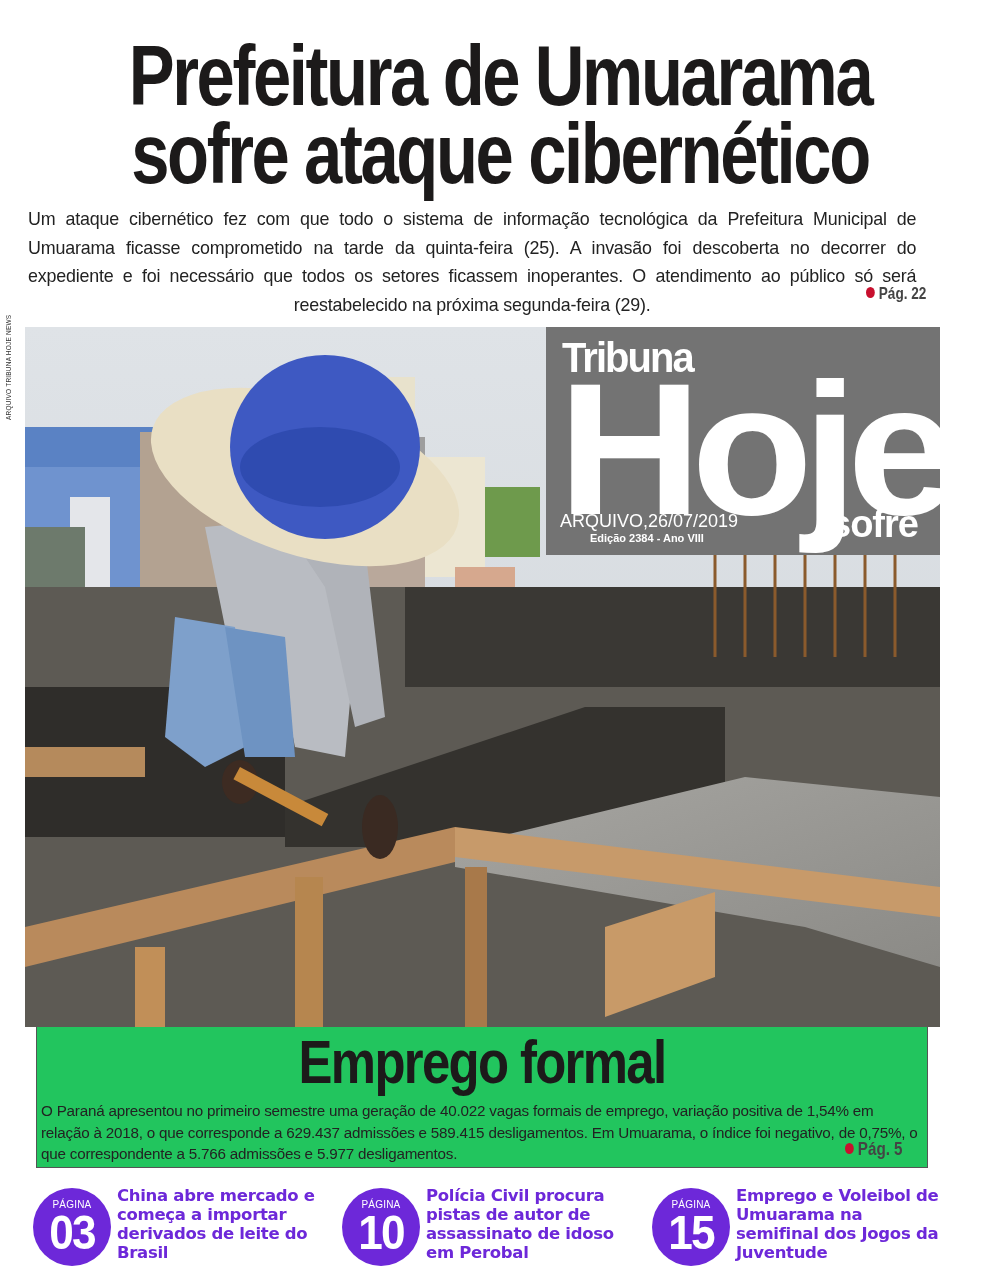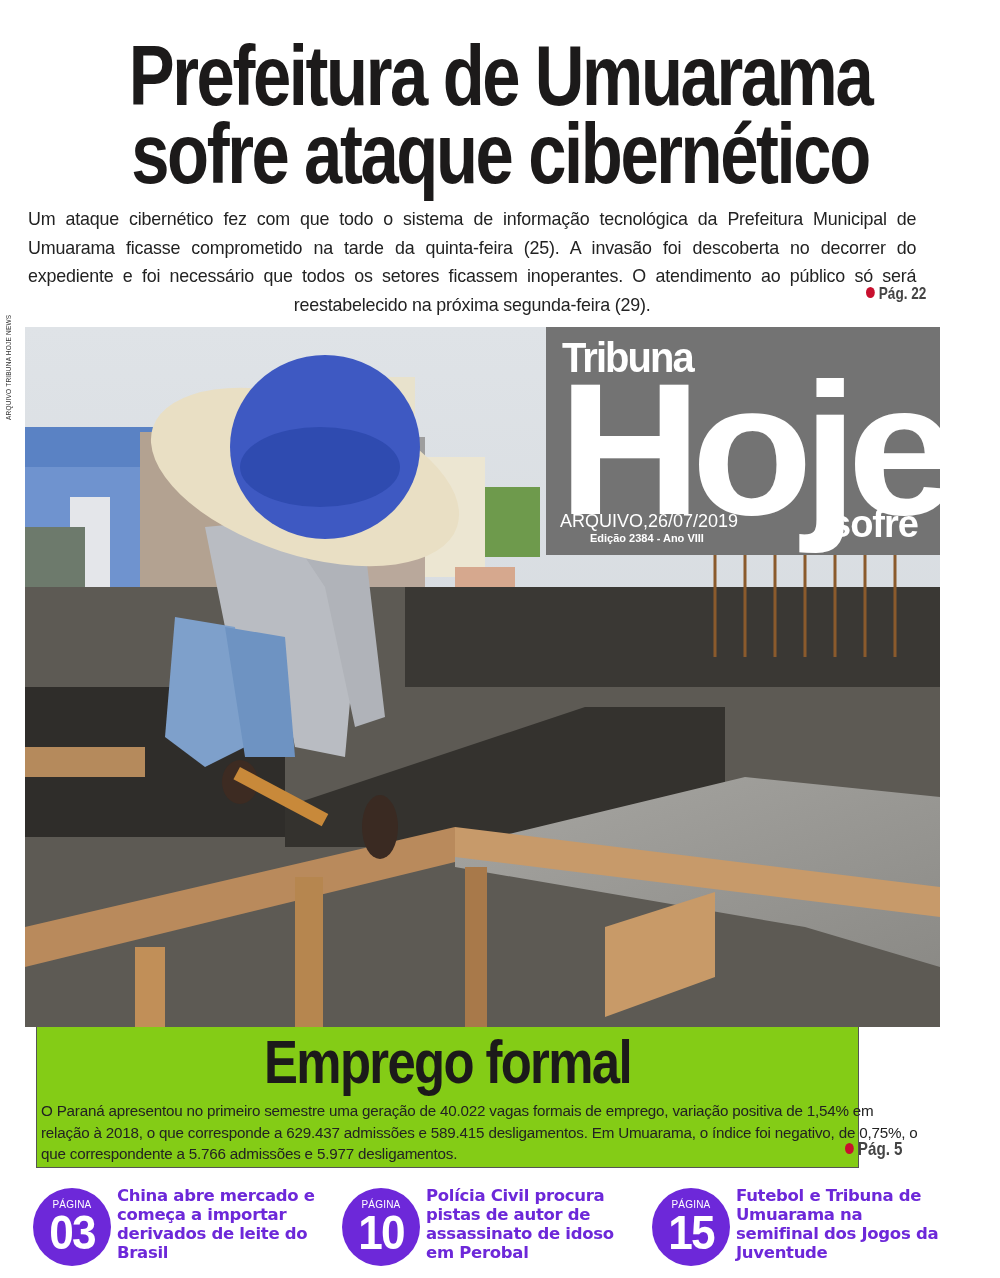--- a/index.html
+++ b/index.html
@@ -67,22 +67,22 @@
     position: absolute; left: 44px; top: 205px;
     font-size: 11px; font-weight: bold; white-space: nowrap;
   }
   .logo-news {
     position: absolute; left: 284px; top: 178px;
     font-family: "Liberation Sans", sans-serif; font-weight: bold;
     font-size: 38px; line-height: 38px; letter-spacing: -1px;
   }
 
   .story-box {
-    position: absolute; left: 36px; top: 1027px; width: 823px; height: 141px;
-    border: 1px solid #555; border-top: none; background: #84cc16;
+    position: absolute; left: 36px; top: 1027px; width: 892px; height: 141px;
+    border: 1px solid #555; border-top: none; background: #22c55e;
   }
   .story-title {
     position: absolute; left: 0; top: 4px; width: 100%;
     text-align: center; font-weight: bold;
     font-size: 62px; line-height: 62px; letter-spacing: -2px; color: #1c1a1a;
     transform: scaleX(0.82); transform-origin: 50% 0;
   }
   .story-body {
     position: absolute; left: 4px; top: 73px; width: 884px;
     font-size: 15.2px; line-height: 21.5px; text-align: left; color: #222;
@@ -220,15 +220,15 @@
       <div class="pg-label">PÁGINA</div>
       <div class="pg-num">10</div>
     </div>
     <div class="teaser-text">Polícia Civil procura pistas de autor de assassinato de idoso em Perobal</div>
   </div>
   <div class="teaser" style="left:652px;">
     <div class="badge">
       <div class="pg-label">PÁGINA</div>
       <div class="pg-num">15</div>
     </div>
-    <div class="teaser-text">Futebol e Tribuna de Umuarama na semifinal dos Jogos da Juventude</div>
+    <div class="teaser-text">Emprego e Voleibol de Umuarama na semifinal dos Jogos da Juventude</div>
   </div>
 </div>
 
 </body></html>

